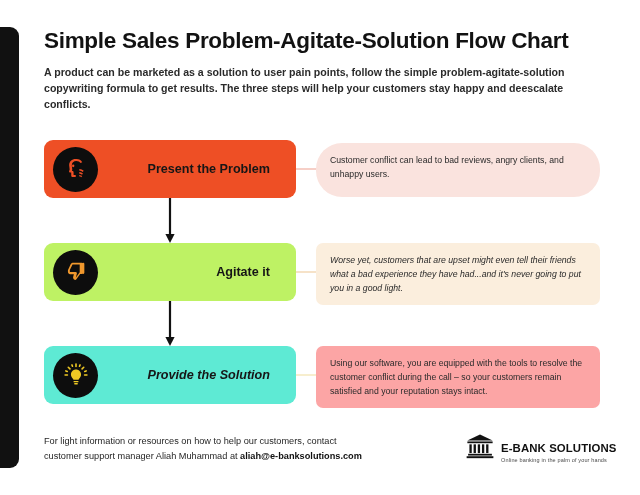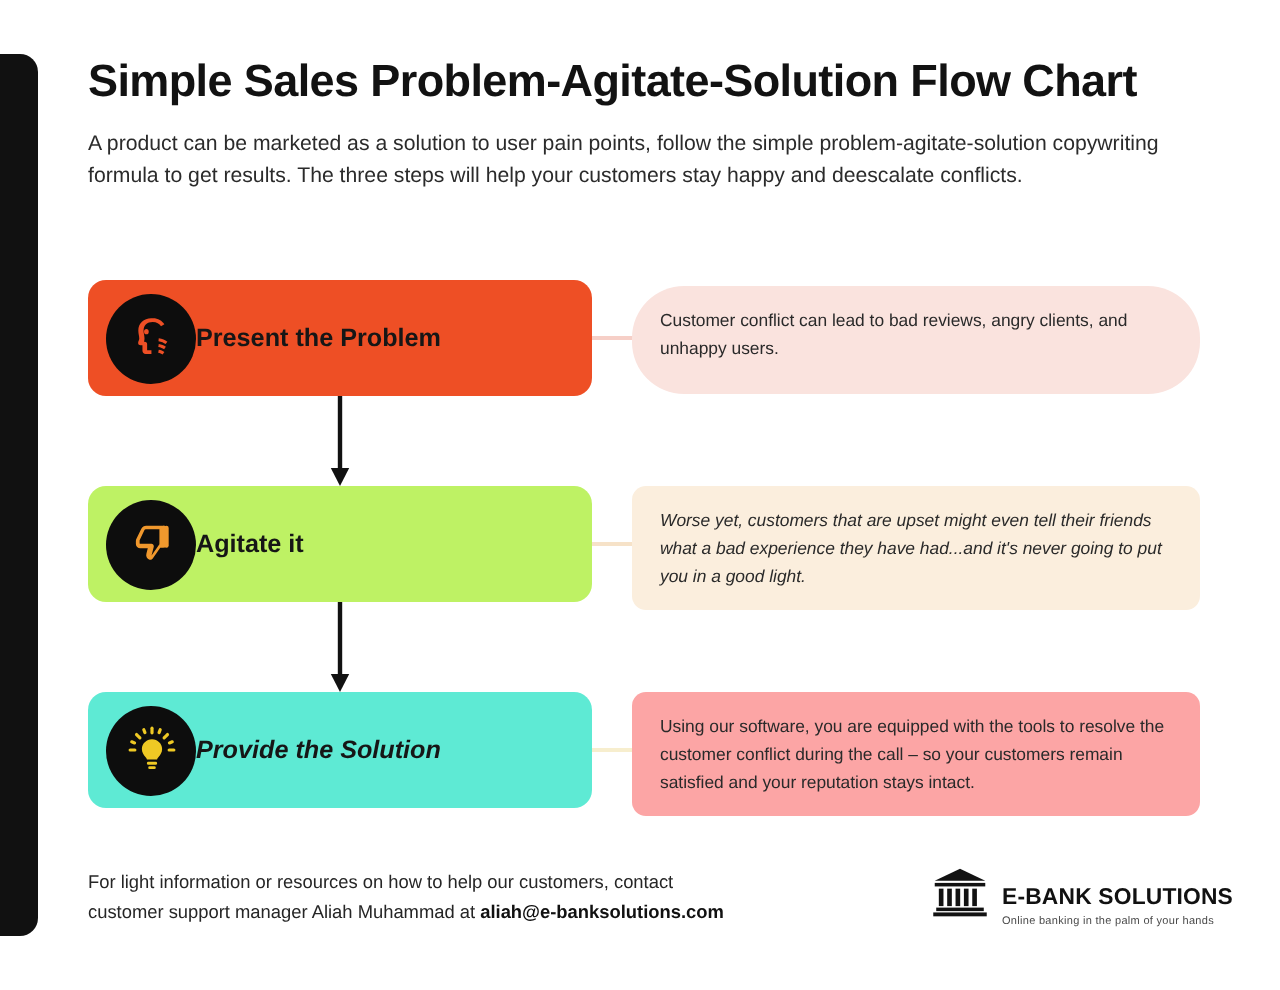--- a/index.html
+++ b/index.html
@@ -48,20 +48,21 @@
     letter-spacing: -0.3px;
     margin: 0;
     line-height: 1.18;
   }
   #intro-text {
     margin: 9px 0 4px 0;
     font-size: 10.6px;
     line-height: 1.52;
     color: #2b2b2b;
     width: 552px;
+    font-weight: bold;
   }
 
   
   .flow-row {
     position: absolute;
     left: 0;
     width: 640px;
     height: 58px;
   }
   #row-0 { top: 140px; }
@@ -86,21 +87,21 @@
     border-radius: 50%;
     background: #0d0d0d;
     flex: 0 0 auto;
     display: flex;
     align-items: center;
     justify-content: center;
   }
   .step-icon svg { display: block; }
   .step-label {
     flex: 1 1 auto;
-    text-align: left;
+    text-align: right;
     font-size: 12.6px;
     font-weight: bold;
     color: #161616;
     padding-right: 26px;
   }
 
   
   .h-connector {
     position: absolute;
     left: 294px;

